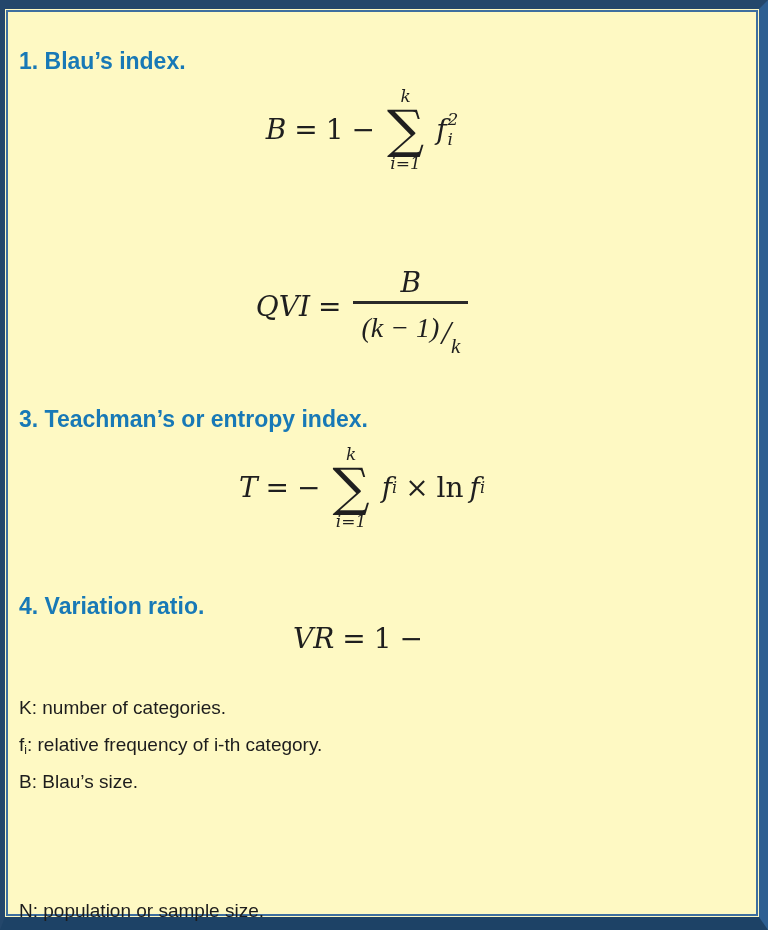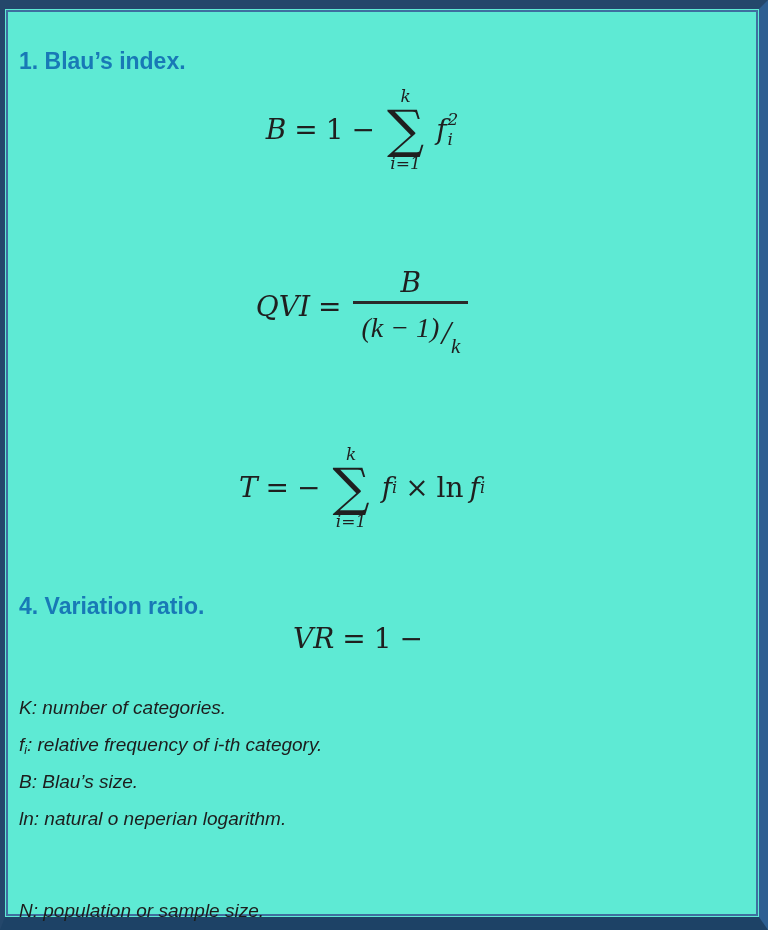--- a/index.html
+++ b/index.html
@@ -11,21 +11,21 @@
     position: relative;
   }
   
   .frame {
     position: absolute; inset: 0;
     border-top: 9px solid #24476b;
     border-left: 5px solid #24476b;
     border-right: 9px solid #2d5f92;
     border-bottom: 13px solid #1d4266;
     box-sizing: border-box;
-    background: #5eead4;
+    background: #fef9c3;
   }
   .liner {
     position: absolute; inset: 1px;
     border: 2px solid #3e6f9f;
   }
   .content {
     position: absolute; inset: 0;
   }
   
   .heading {
@@ -107,21 +107,20 @@
   .num-sub   { font-size: 17px; font-style: italic; vertical-align: -5px; }
   
   .def-line {
     position: absolute;
     left: 14px;
     margin: 0;
     font-size: 19px;
     color: #1d1d1d;
     line-height: 22px;
     white-space: nowrap;
-    font-style: italic;
   }
   .def-line sub {
     font-size: 12px;
     line-height: 0;
     vertical-align: -3px;
   }
 </style>
 </head>
 <body>
 
@@ -153,20 +152,21 @@
       <span class="mi">QVI</span>
       <span class="mo">=</span>
       <span class="frac">
         <span class="num mi">B</span>
         <span class="den">
           <span class="mi">(k − 1)</span><span class="den-slash">/</span><span class="den-lowk">k</span>
         </span>
       </span>
     </div>
 
+    <h2 class="heading" style="top:396px">3. Teachman’s or entropy index.</h2>
 
     <div class="formula-row" style="top:436px">
       <span class="mi">T</span>
       <span class="mo">=</span>
       <span class="mo" style="margin-left:0">−</span>
       <span class="sum">
         <span class="limit">k</span>
         <span class="sigma">∑</span>
         <span class="limit">i=1</span>
       </span>
@@ -183,17 +183,16 @@
     <div class="formula-row" style="top:613px">
       <span class="mi">VR</span>
       <span class="mo">=</span>
       <span class="mn">1</span>
       <span class="mo">−</span>
     </div>
 
     <p class="def-line" style="top:688px"><span>K</span><sub></sub><span>: number of categories.</span></p>
     <p class="def-line" style="top:725px"><span>f</span><sub>i</sub><span>: relative frequency of i-th category.</span></p>
     <p class="def-line" style="top:762px"><span>B</span><sub></sub><span>: Blau’s size.</span></p>
-    <p class="def-line" style="top:799px"><span>ln</span><sub></sub><span>: natural o neperian logarithm.</span></p>
     <p class="def-line" style="top:891px"><span>N</span><sub></sub><span>: population or sample size.</span></p>
 
   </div>
 </div>
 
 </body></html>

